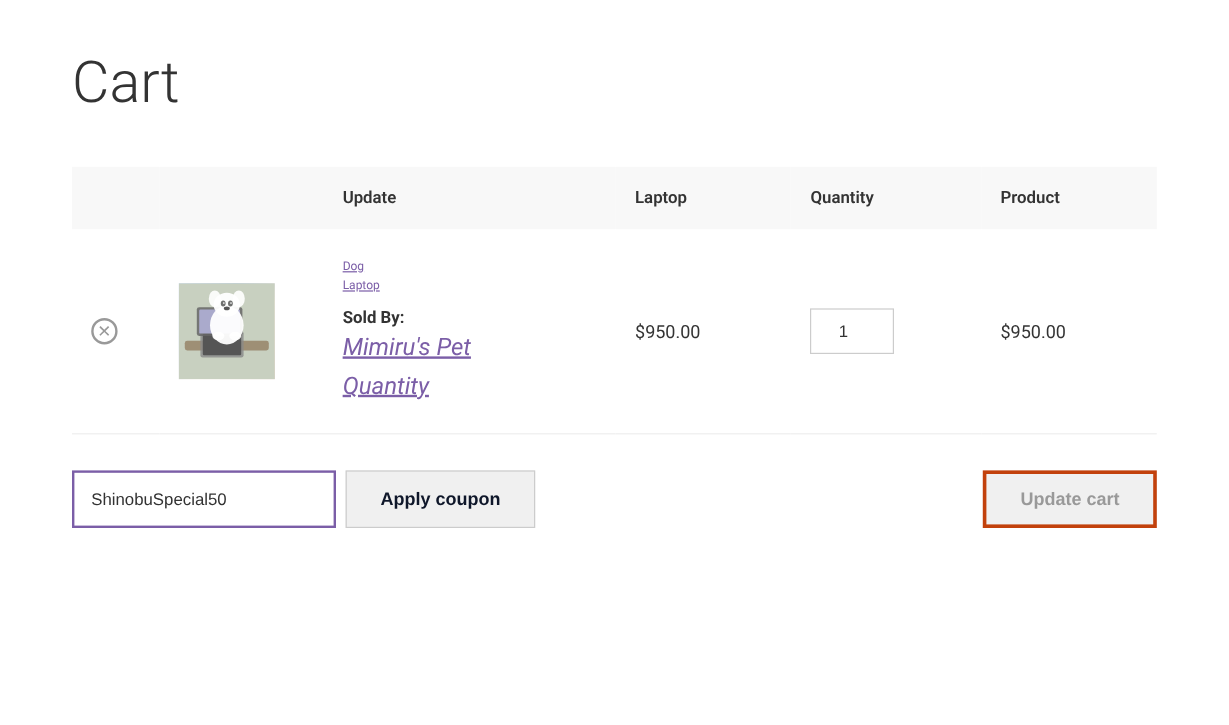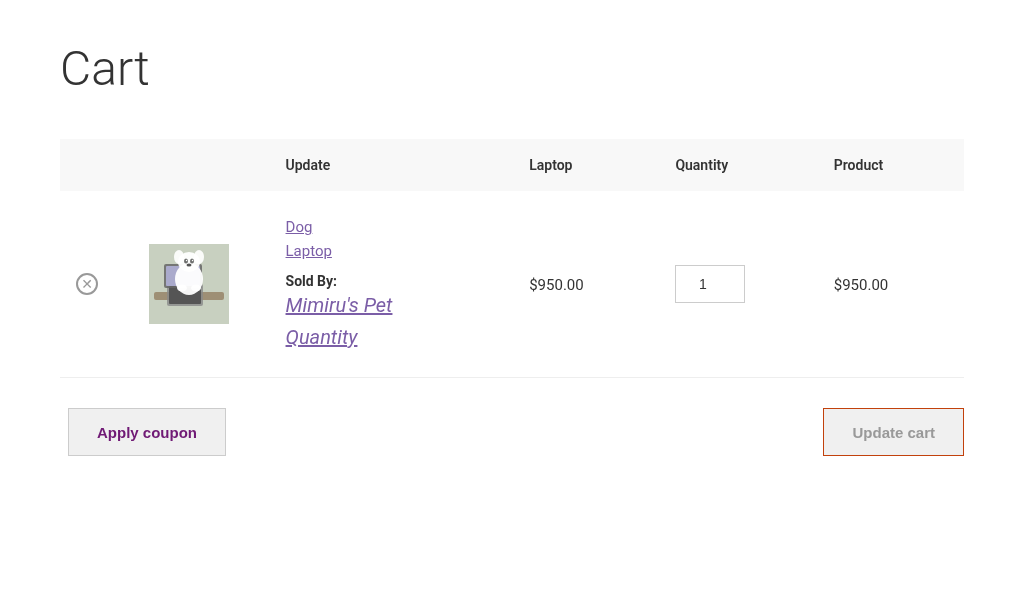--- a/index.html
+++ b/index.html
@@ -109,21 +109,21 @@
     }
 
     .dog-svg {
       width: 80px;
       height: 80px;
     }
 
     .product-name a {
       color: #7b5ea7;
       text-decoration: underline;
-      font-size: 15px;
+      font-size: 10px;
       line-height: 1.6;
       display: block;
     }
 
     .sold-by {
       margin-top: 10px;
       font-size: 14px;
     }
 
     .sold-by-label {
@@ -177,30 +177,30 @@
       outline: none;
     }
 
     .apply-coupon-btn {
       height: 48px;
       padding: 8px 28px;
       background-color: #f0f0f0;
       border: 1px solid #ccc;
       font-size: 15px;
       font-weight: 600;
-      color: #701a75;
+      color: #0f172a;
       cursor: pointer;
       margin-left: 8px;
     }
 
     .update-cart-btn {
       height: 48px;
       padding: 8px 28px;
       background-color: #f0f0f0;
-      border: 1px solid #c2410c;
+      border: 3px solid #c2410c;
       font-size: 15px;
       font-weight: 600;
       color: #999;
       cursor: pointer;
       margin-left: auto;
       text-align: center;
     }
   </style>
 </head>
 <body>
@@ -280,15 +280,16 @@
         <input type="number" class="quantity-input" value="1" min="1" style="">
       </td>
       <td>
         <span class="subtotal">$950.00</span>
       </td>
     </tr>
   </tbody>
 </table>
 
 <div class="cart-actions">
+  <input type="text" class="coupon-input" value="ShinobuSpecial50" style="">
   <button class="apply-coupon-btn">Apply coupon</button>
   <button class="update-cart-btn">Update cart</button>
 </div>
 
 </body></html>

